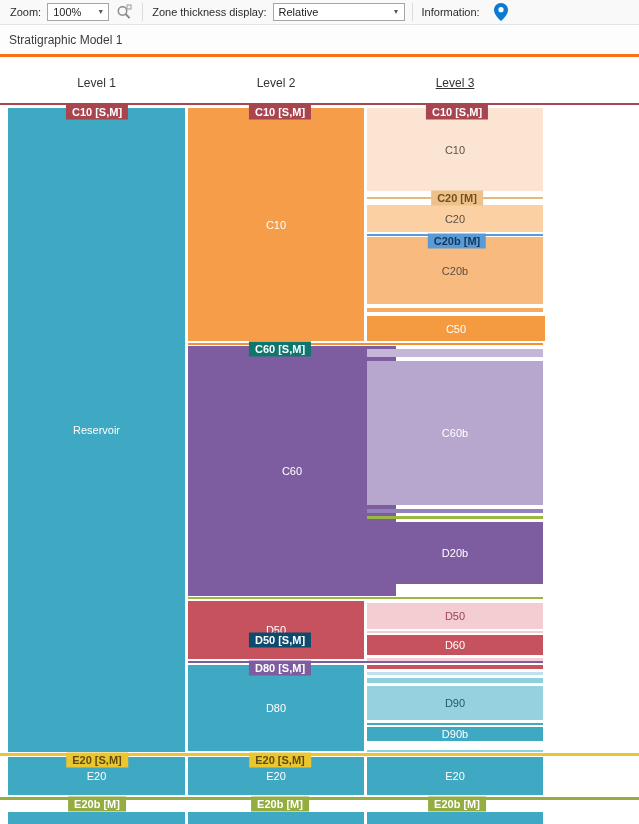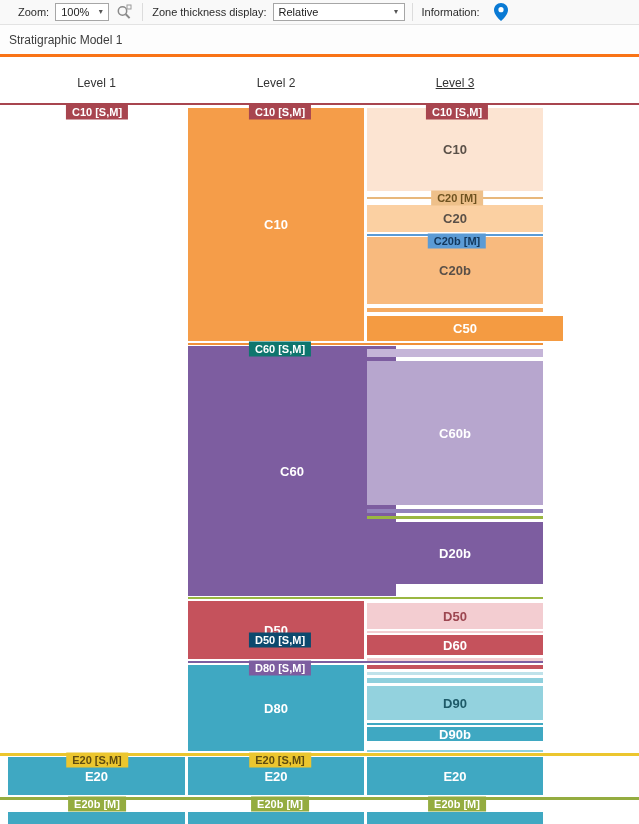--- a/index.html
+++ b/index.html
@@ -3,72 +3,73 @@
 <meta charset="utf-8">
 <style>
   html,body{margin:0;padding:0;}
   body{
     width:639px;height:824px;position:relative;overflow:hidden;
     background:#ffffff;font-family:"Liberation Sans",sans-serif;
   }
   .toolbar{
     position:absolute;top:0;left:0;right:0;height:25px;
     background:#f9f9f9;border-bottom:1px solid #e3e3e3;
-    display:flex;align-items:center;padding:0 16px;box-sizing:border-box;
+    display:flex;align-items:center;padding:0 8px;box-sizing:border-box;
     font-size:11px;color:#2b2b2b;z-index:10;
   }
   .tb-label{margin:0 6px 0 2px;white-space:nowrap;}
   .combo{
     display:flex;align-items:center;justify-content:space-between;
     background:#fff;border:1px solid #a6a6a6;height:18px;box-sizing:border-box;
     padding-left:5px;font-size:11px;color:#222;cursor:default;
   }
-  .combo-zoom{width:54px;justify-content:space-between;}
+  .combo-zoom{width:62px;justify-content:space-between;}
   .combo-rel{width:132px;}
   .combo-arrow{width:15px;text-align:center;color:#555;font-size:8px;line-height:16px;}
   .tb-sep{width:1px;height:18px;background:#dcdcdc;margin:0 7px;}
   .tb-icon{display:inline-flex;align-items:center;justify-content:center;width:22px;height:22px;margin-left:4px;}
   .titlebar{
     position:absolute;top:25px;left:0;right:0;height:32px;background:#fdfdfd;
     border-bottom:3px solid #f97316;display:flex;align-items:center;
     padding-left:9px;font-size:12px;color:#3c3c3c;z-index:10;box-sizing:border-box;
   }
   .plot{position:absolute;left:0;top:0;width:639px;height:824px;z-index:1;}
   .col-header{position:absolute;text-align:center;font-size:12px;color:#333;z-index:2;}
   .block{
     position:absolute;display:flex;align-items:center;justify-content:center;
-    font-size:13px;z-index:2;overflow:hidden;font-weight:bold;
+    font-size:11px;z-index:2;overflow:hidden;
   }
   .h-line{position:absolute;z-index:4;}
   .badge{
     position:absolute;transform:translate(-50%,-50%);
     font-size:11px;font-weight:600;line-height:13px;padding:1px 6px;
     white-space:nowrap;z-index:5;
   }
 </style>
 </head>
 <body>
 
 <div class="plot" id="plot">
     <div class="col-header" style="left: 8px; width: 177px; top: 76px;">Level 1</div>
     <div class="col-header" style="left: 188px; width: 176px; top: 76px;">Level 2</div>
     <div class="col-header" style="left: 367px; width: 176px; top: 76px; text-decoration: underline;">Level 3</div>
+    <div class="block" style="left: 8px; width: 177px; top: 108px; height: 644px; background: rgb(63, 168, 194); color: rgb(255, 255, 255);">Reservoir</div>
     <div class="block" style="left: 8px; width: 177px; top: 757px; height: 38px; background: rgb(63, 168, 194); color: rgb(255, 255, 255);">E20</div>
     <div class="block" style="left: 8px; width: 177px; top: 812px; height: 12px; background: rgb(63, 168, 194); color: rgb(255, 255, 255);"></div>
     <div class="block" style="left: 188px; width: 176px; top: 108px; height: 233px; background: rgb(245, 157, 73); color: rgb(255, 255, 255);">C10</div>
     <div class="block" style="left: 188px; width: 208px; top: 346px; height: 250px; background: rgb(125, 93, 160); color: rgb(255, 255, 255); text-align: center;">C60</div>
     <div class="block" style="left: 188px; width: 176px; top: 601px; height: 58px; background: rgb(197, 82, 92); color: rgb(255, 255, 255);">D50</div>
     <div class="block" style="left: 188px; width: 176px; top: 665px; height: 86px; background: rgb(63, 168, 194); color: rgb(255, 255, 255);">D80</div>
     <div class="block" style="left: 188px; width: 176px; top: 757px; height: 38px; background: rgb(63, 168, 194); color: rgb(255, 255, 255);">E20</div>
     <div class="block" style="left: 188px; width: 176px; top: 812px; height: 12px; background: rgb(63, 168, 194); color: rgb(255, 255, 255);"></div>
     <div class="block" style="left: 367px; width: 176px; top: 108px; height: 83px; background: rgb(252, 228, 210); color: rgb(90, 80, 72);">C10</div>
     <div class="block" style="left: 367px; width: 176px; top: 205px; height: 27px; background: rgb(251, 208, 162); color: rgb(90, 80, 72);">C20</div>
     <div class="block" style="left: 367px; width: 176px; top: 237px; height: 67px; background: rgb(248, 186, 126); color: rgb(90, 80, 72);">C20b</div>
     <div class="block" style="left: 367px; width: 176px; top: 308px; height: 4px; background: rgb(245, 171, 98); color: rgb(255, 255, 255);"></div>
-    <div class="block" style="left: 367px; width: 196px; top: 316px; height: 25px; background: rgb(244, 155, 66); color: rgb(255, 255, 255);">C50</div>
+    <div class="block" style="left: 367px; width: 178px; top: 316px; height: 25px; background: rgb(244, 155, 66); color: rgb(255, 255, 255);">C50</div>
     <div class="block" style="left: 367px; width: 176px; top: 349px; height: 8px; background: rgb(197, 181, 216); color: rgb(255, 255, 255);"></div>
     <div class="block" style="left: 367px; width: 176px; top: 361px; height: 144px; background: rgb(183, 166, 206); color: rgb(255, 255, 255);">C60b</div>
     <div class="block" style="left: 367px; width: 176px; top: 509px; height: 4px; background: rgb(147, 131, 187); color: rgb(255, 255, 255);"></div>
     <div class="block" style="left: 367px; width: 176px; top: 516px; height: 3px; background: rgb(154, 183, 65); color: rgb(255, 255, 255);"></div>
     <div class="block" style="left: 367px; width: 176px; top: 522px; height: 62px; background: rgb(125, 93, 160); color: rgb(255, 255, 255);">D20b</div>
     <div class="block" style="left: 367px; width: 176px; top: 603px; height: 26px; background: rgb(243, 205, 209); color: rgb(156, 70, 80);">D50</div>
     <div class="block" style="left: 367px; width: 176px; top: 631px; height: 2px; background: rgb(243, 205, 209); color: rgb(255, 255, 255);"></div>
     <div class="block" style="left: 367px; width: 176px; top: 635px; height: 20px; background: rgb(197, 82, 92); color: rgb(255, 255, 255);">D60</div>
     <div class="block" style="left: 367px; width: 176px; top: 658px; height: 3px; background: rgb(243, 205, 209); color: rgb(255, 255, 255);"></div>
     <div class="block" style="left: 367px; width: 176px; top: 665px; height: 4px; background: rgb(197, 82, 92); color: rgb(255, 255, 255);"></div>

